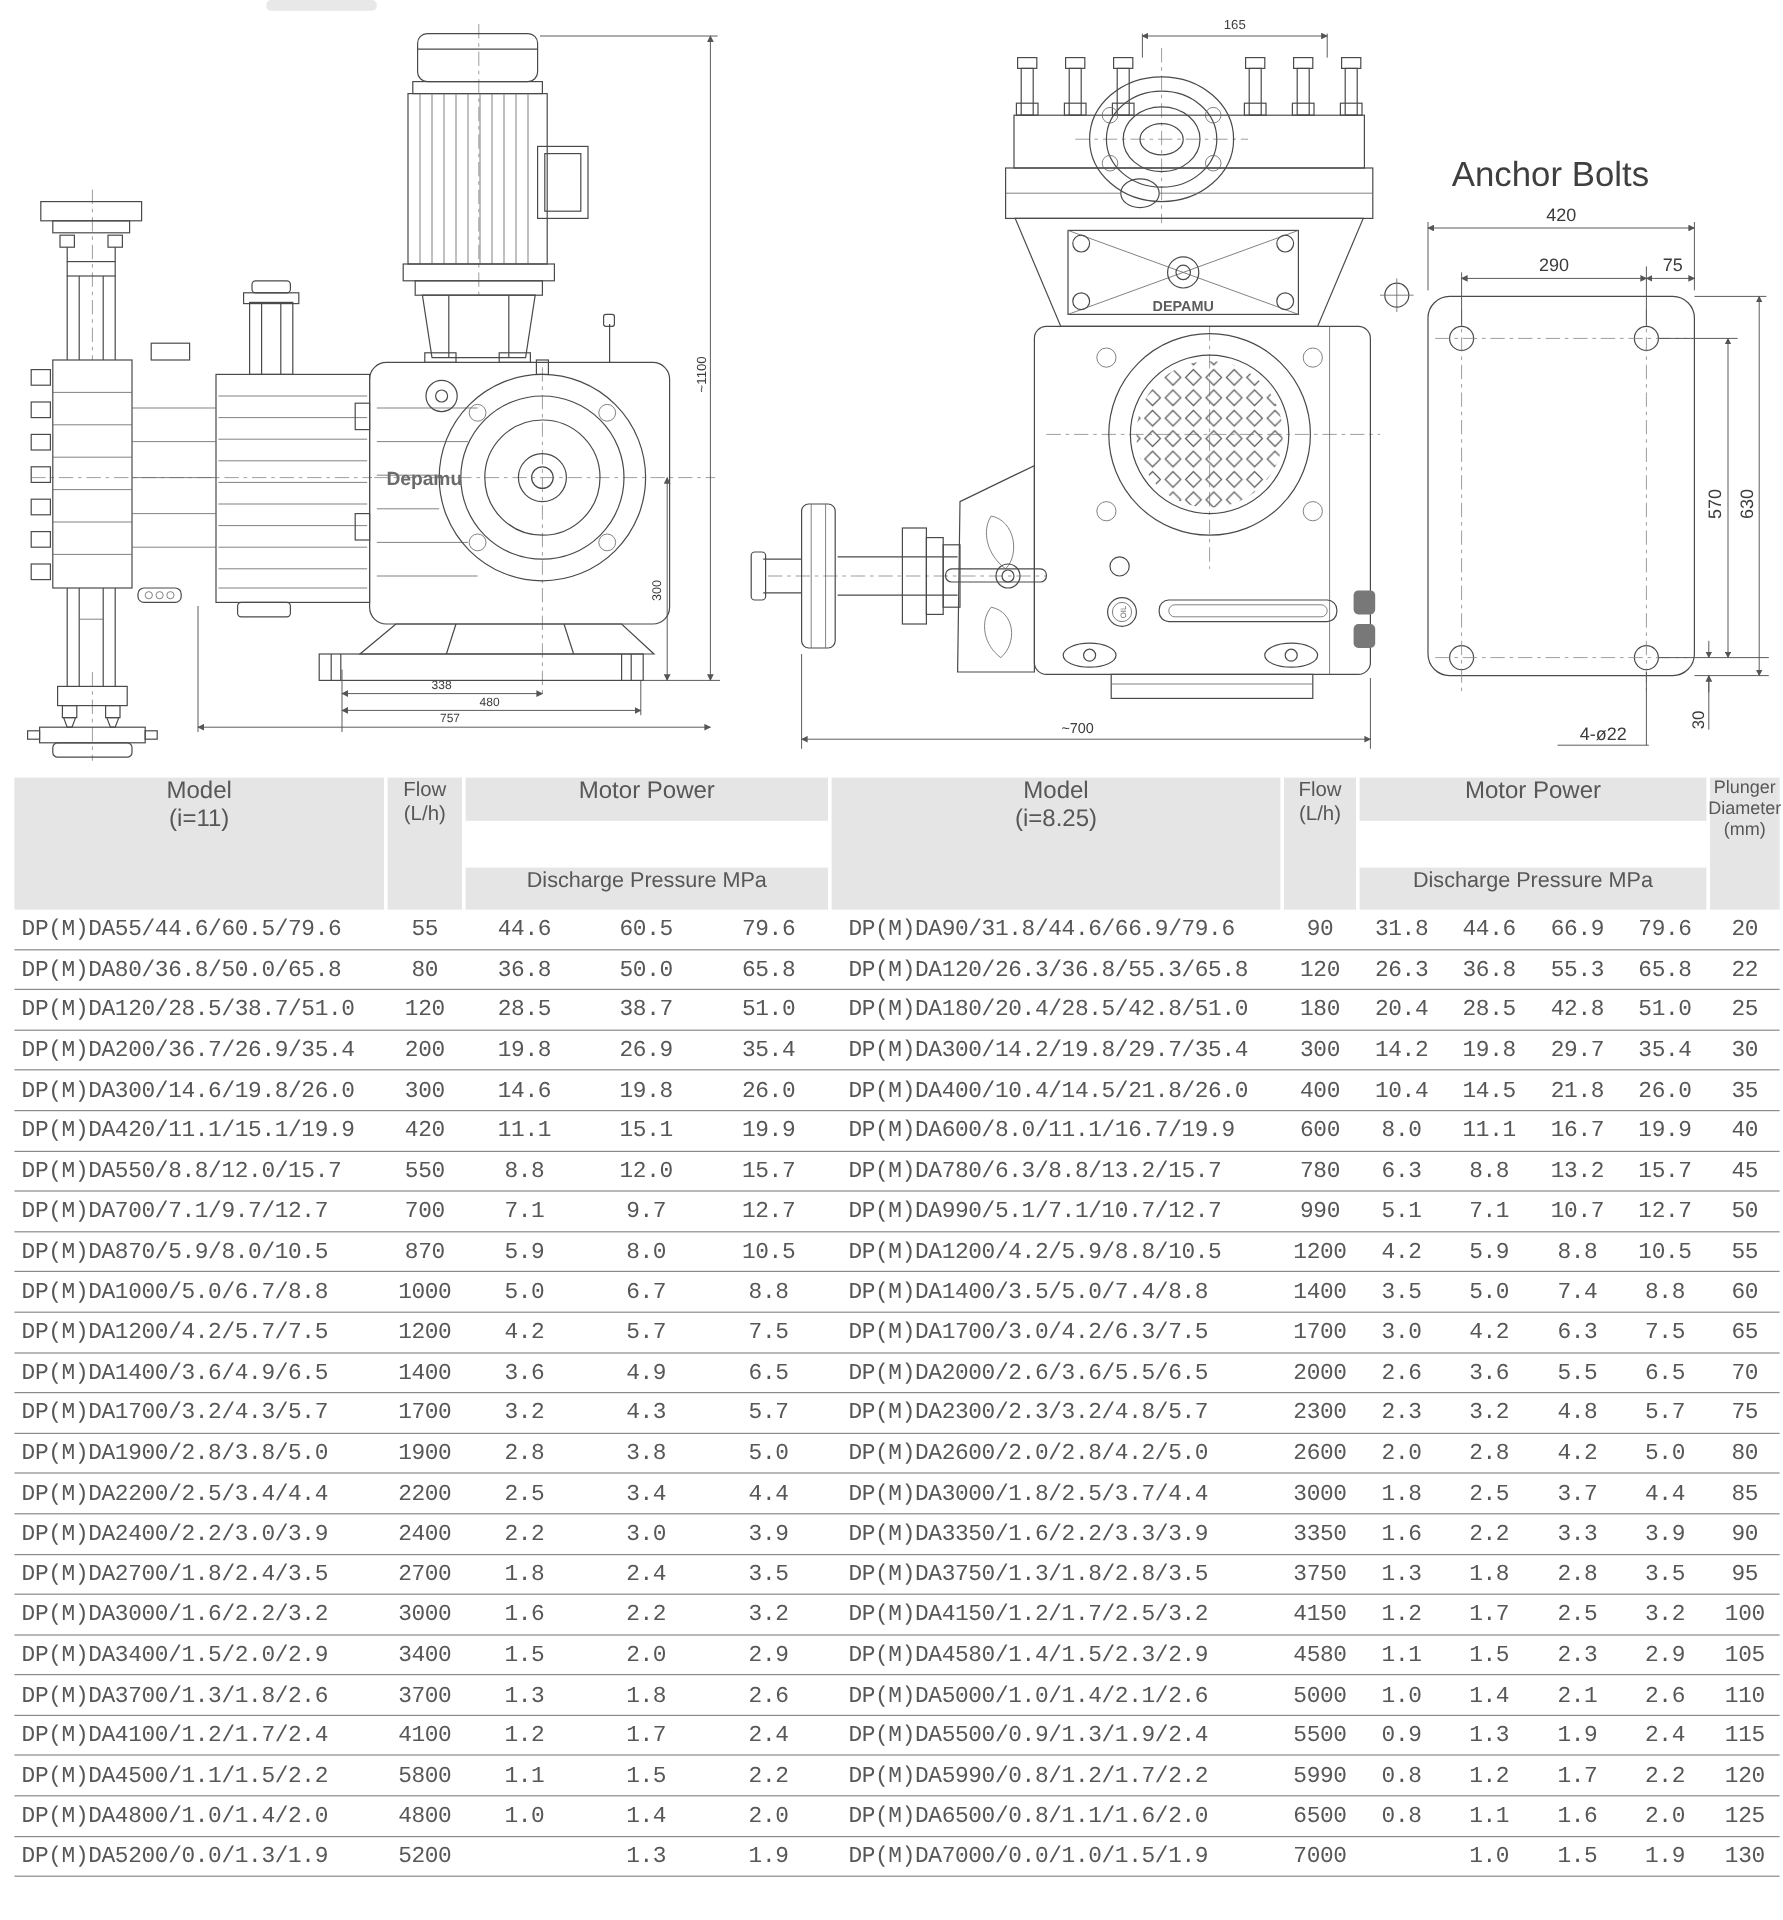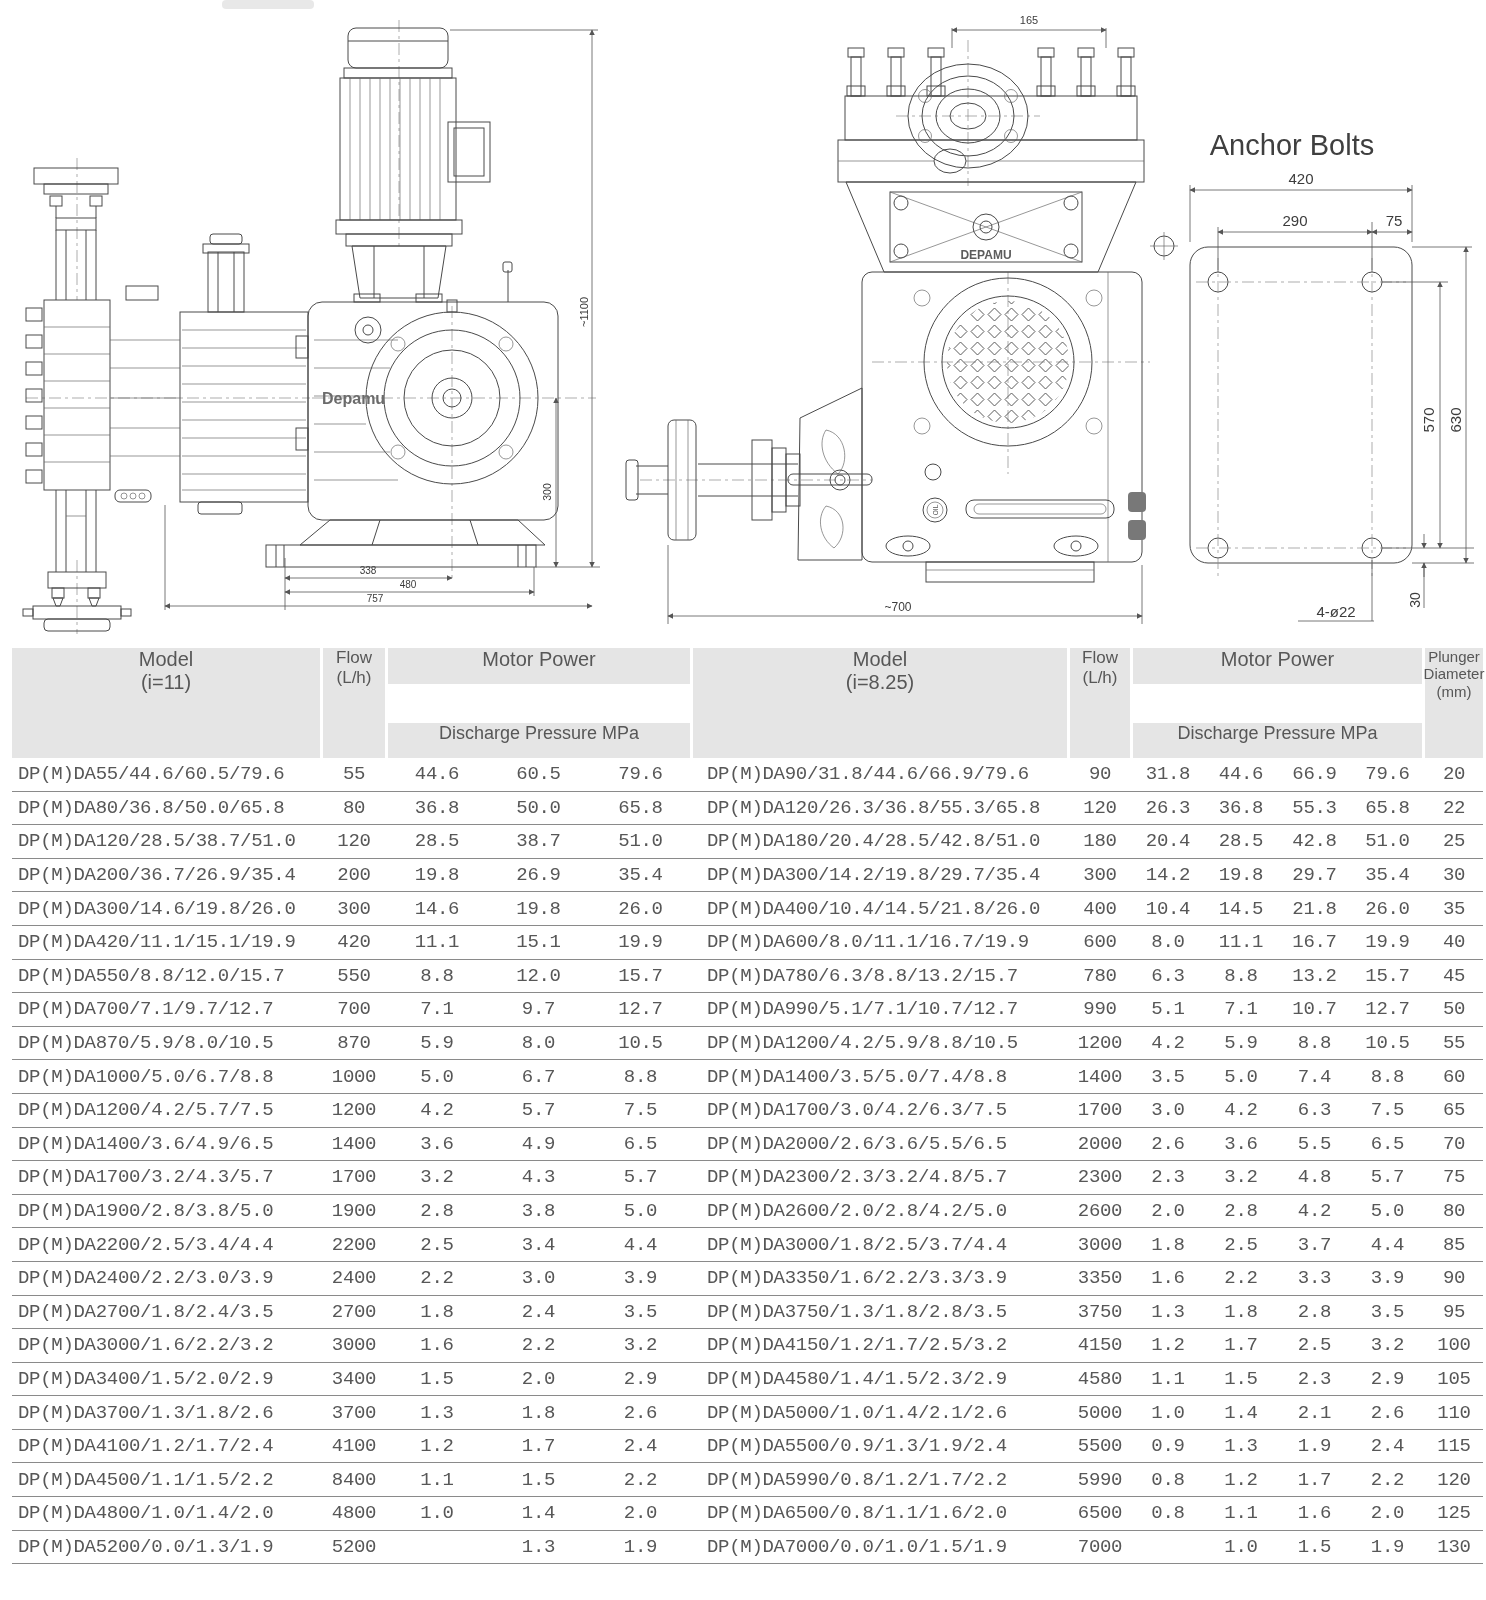--- a/index.html
+++ b/index.html
@@ -724,21 +724,21 @@
           <div class="cell c-model2">DP(M)DA5500/0.9/1.3/1.9/2.4</div>
           <div class="cell c-num">5500</div>
           <div class="cell c-num">0.9</div>
           <div class="cell c-num">1.3</div>
           <div class="cell c-num">1.9</div>
           <div class="cell c-num">2.4</div>
           <div class="cell c-num">115</div>
         </div>
         <div class="trow grid12">
           <div class="cell c-model">DP(M)DA4500/1.1/1.5/2.2</div>
-          <div class="cell c-num">8400</div>
+          <div class="cell c-num">5800</div>
           <div class="cell c-num">1.1</div>
           <div class="cell c-num">1.5</div>
           <div class="cell c-num">2.2</div>
           <div class="cell c-model2">DP(M)DA5990/0.8/1.2/1.7/2.2</div>
           <div class="cell c-num">5990</div>
           <div class="cell c-num">0.8</div>
           <div class="cell c-num">1.2</div>
           <div class="cell c-num">1.7</div>
           <div class="cell c-num">2.2</div>
           <div class="cell c-num">120</div>

